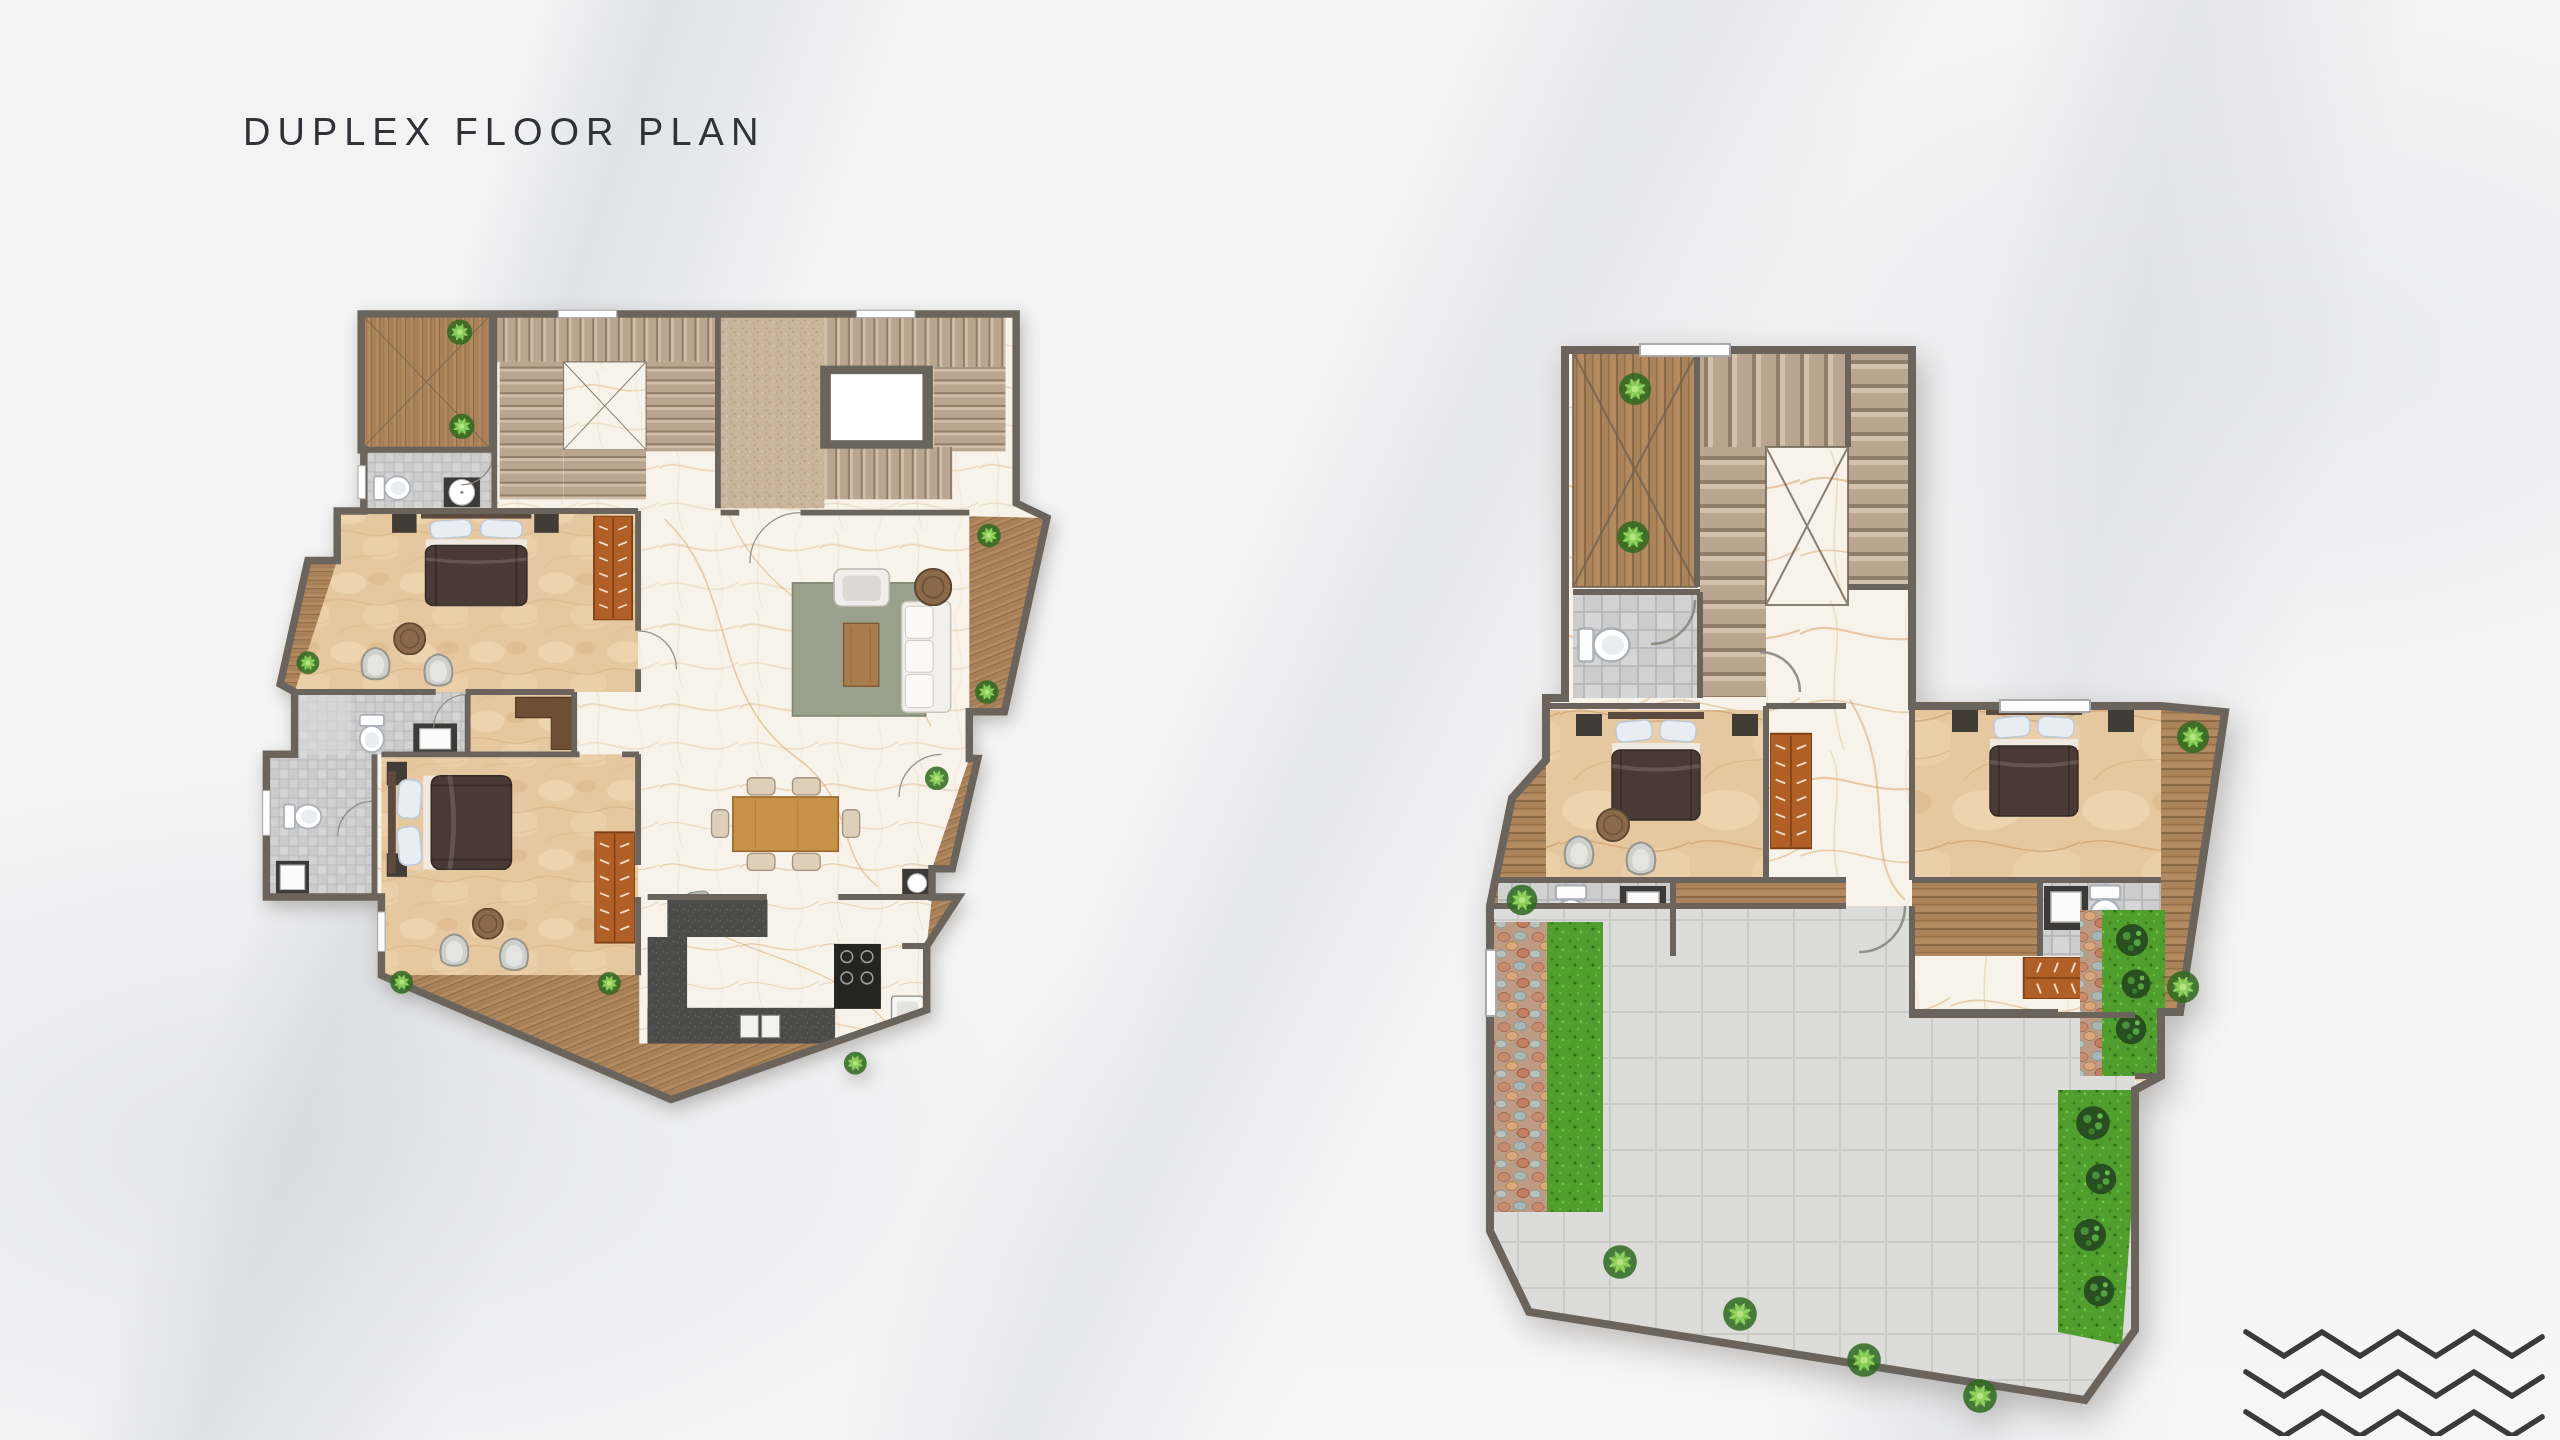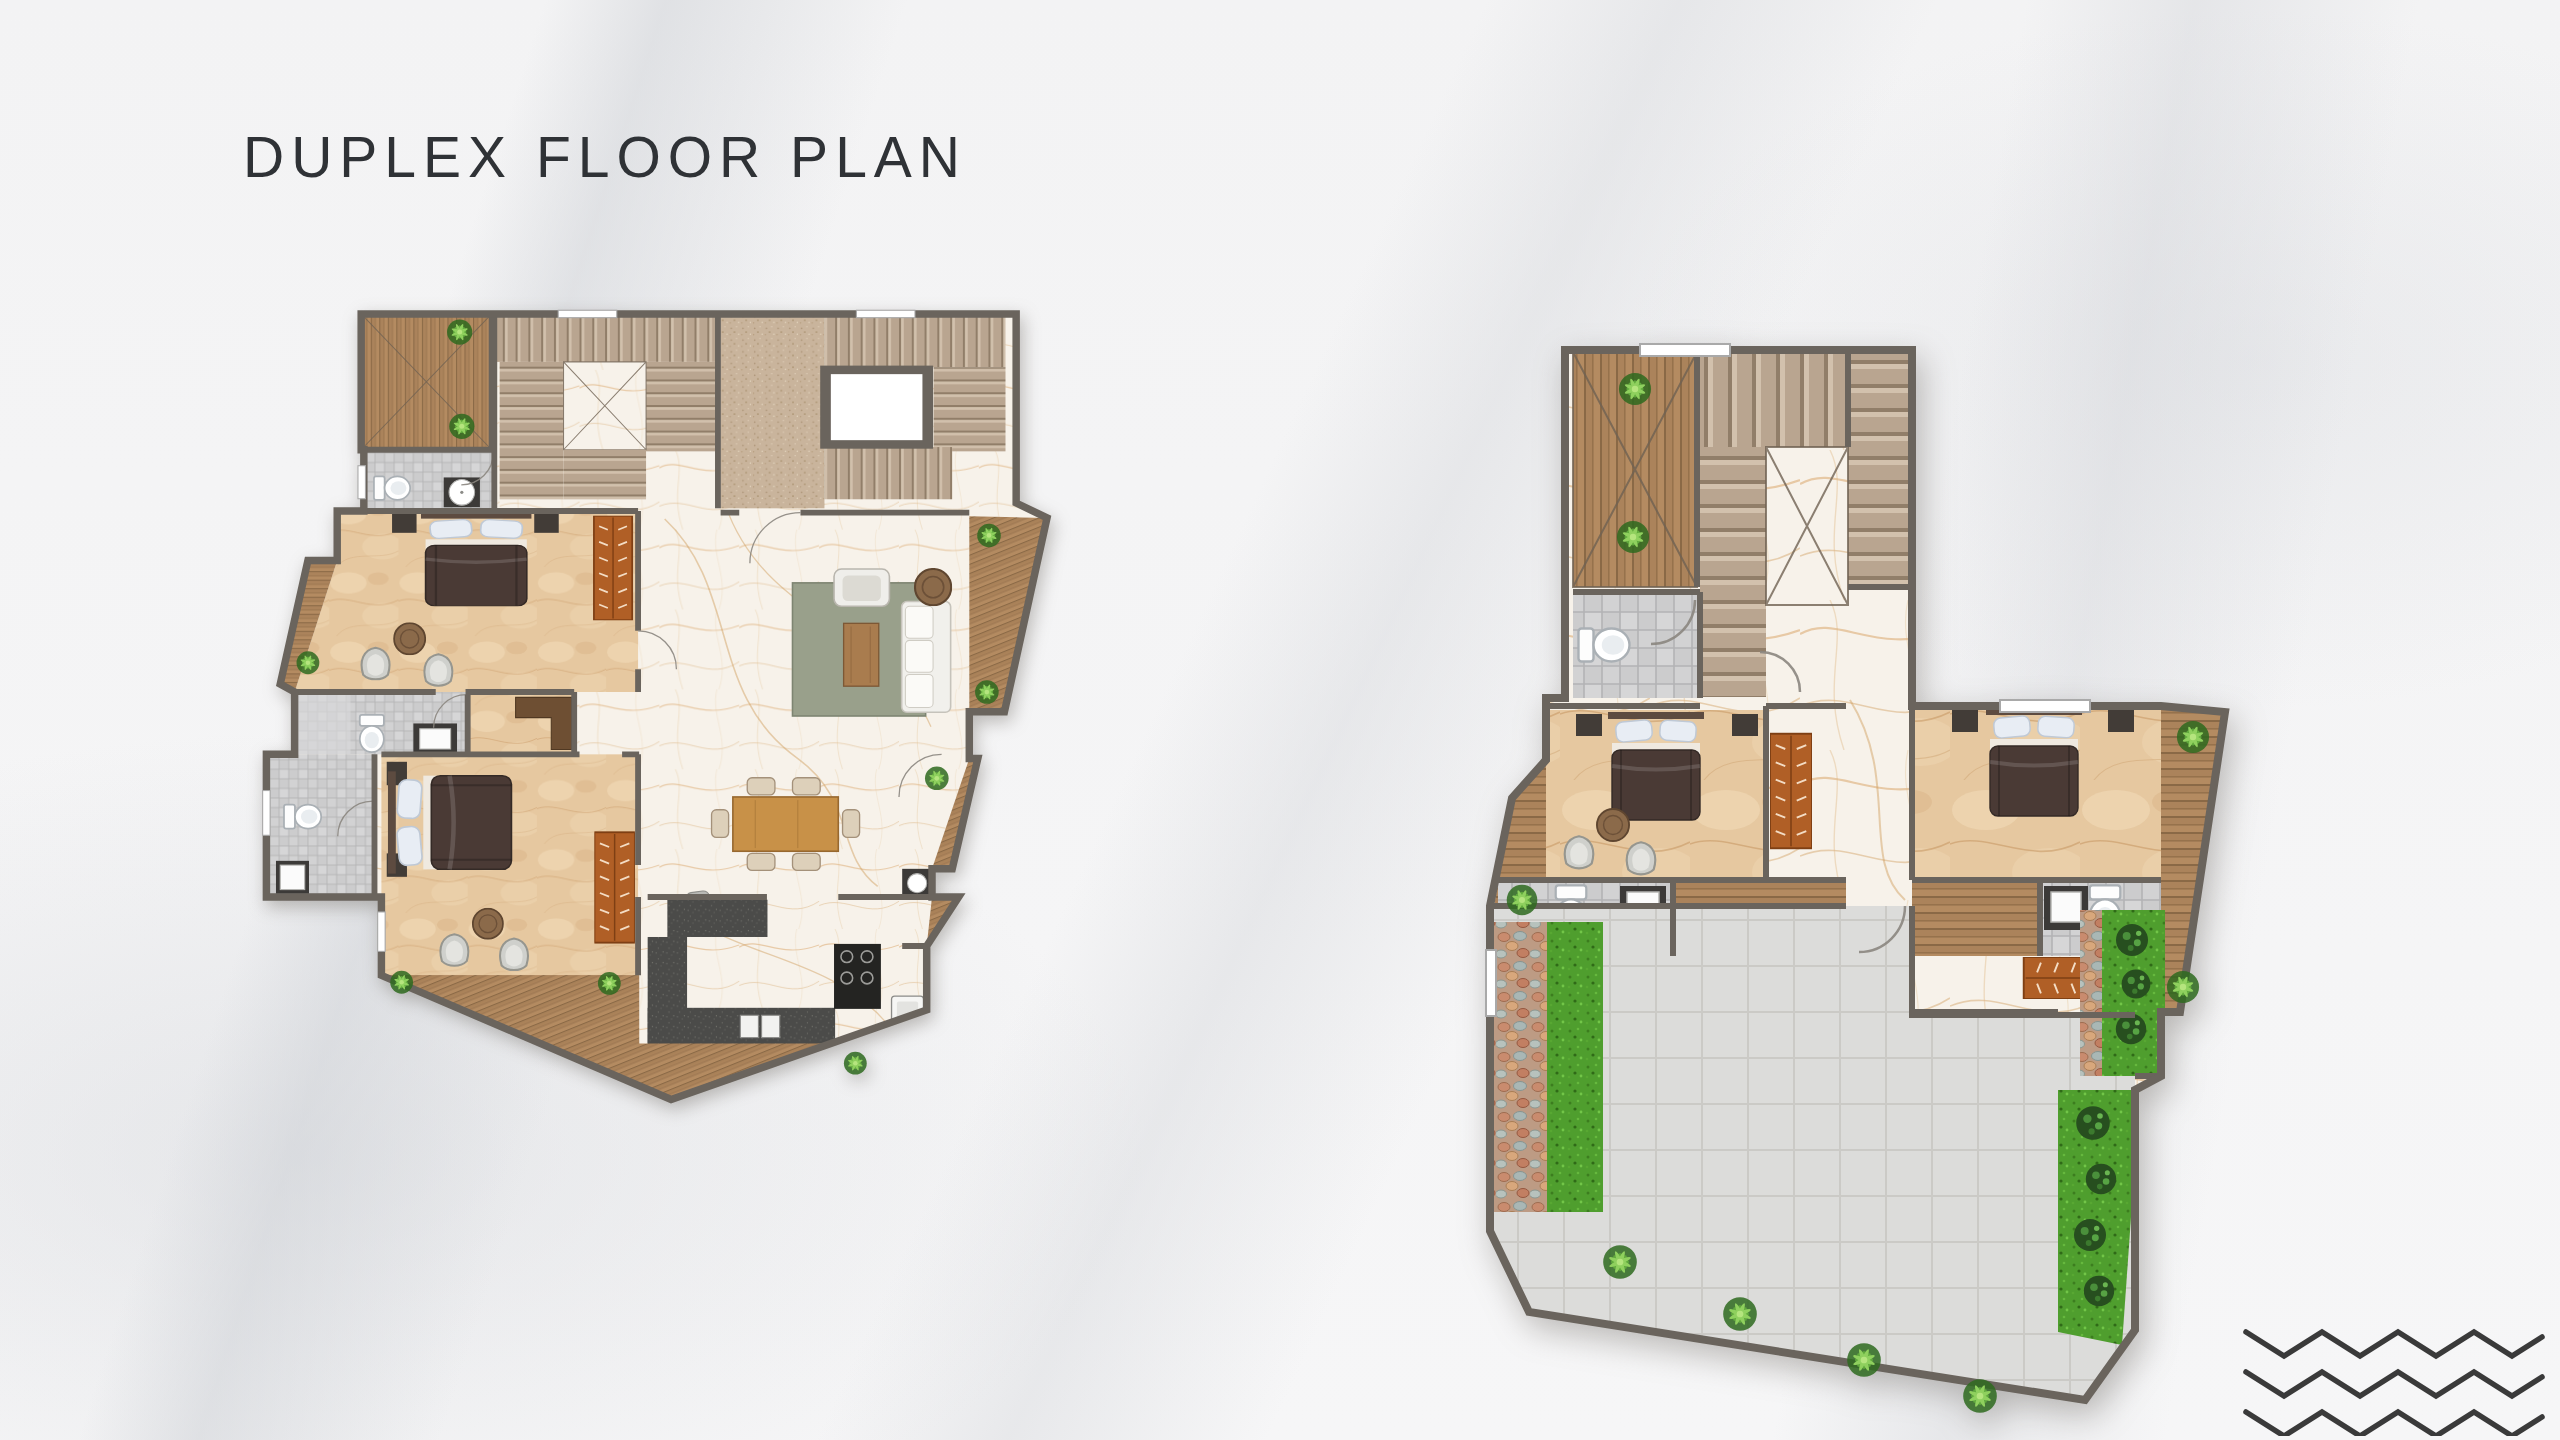--- a/index.html
+++ b/index.html
@@ -13,22 +13,22 @@
     position:absolute;inset:0;
     background:
       linear-gradient(108deg, transparent 18%, rgba(205,208,213,.50) 22%, transparent 30%),
       linear-gradient(115deg, transparent 46%, rgba(214,216,220,.45) 52%, transparent 60%),
       linear-gradient(100deg, transparent 72%, rgba(208,210,215,.40) 78%, transparent 86%),
       radial-gradient(1200px 600px at 12% 80%, rgba(216,218,222,.55), transparent 70%),
       radial-gradient(900px 500px at 88% 25%, rgba(220,222,226,.45), transparent 70%),
       linear-gradient(0deg,#f6f6f7,#f3f3f4);
   }
   .page-title{
-    position:absolute;left:243px;top:124px;
-    font-size:57px;letter-spacing:7px;font-weight:400;
+    position:absolute;left:243px;top:111px;
+    font-size:38px;letter-spacing:7px;font-weight:400;
     color:var(--text,#2f3236);
   }
   svg{position:absolute;left:0;top:0;}
   .plan-shadow{filter:drop-shadow(6px 12px 16px rgba(95,90,82,.38));}
   .wallO{fill:none;stroke:var(--wall);stroke-linejoin:miter;}
   .wallI{fill:none;stroke:var(--wall);}
   .xline{stroke:#6f6253;stroke-width:2;fill:none;opacity:.8;}
   .vein{stroke:#cf9c58;fill:none;opacity:.45;}
   .arc{stroke:#8b867f;stroke-width:2.5;fill:none;opacity:.9;}
   .win{fill:#ffffff;stroke:#a9a9a9;stroke-width:2;}

